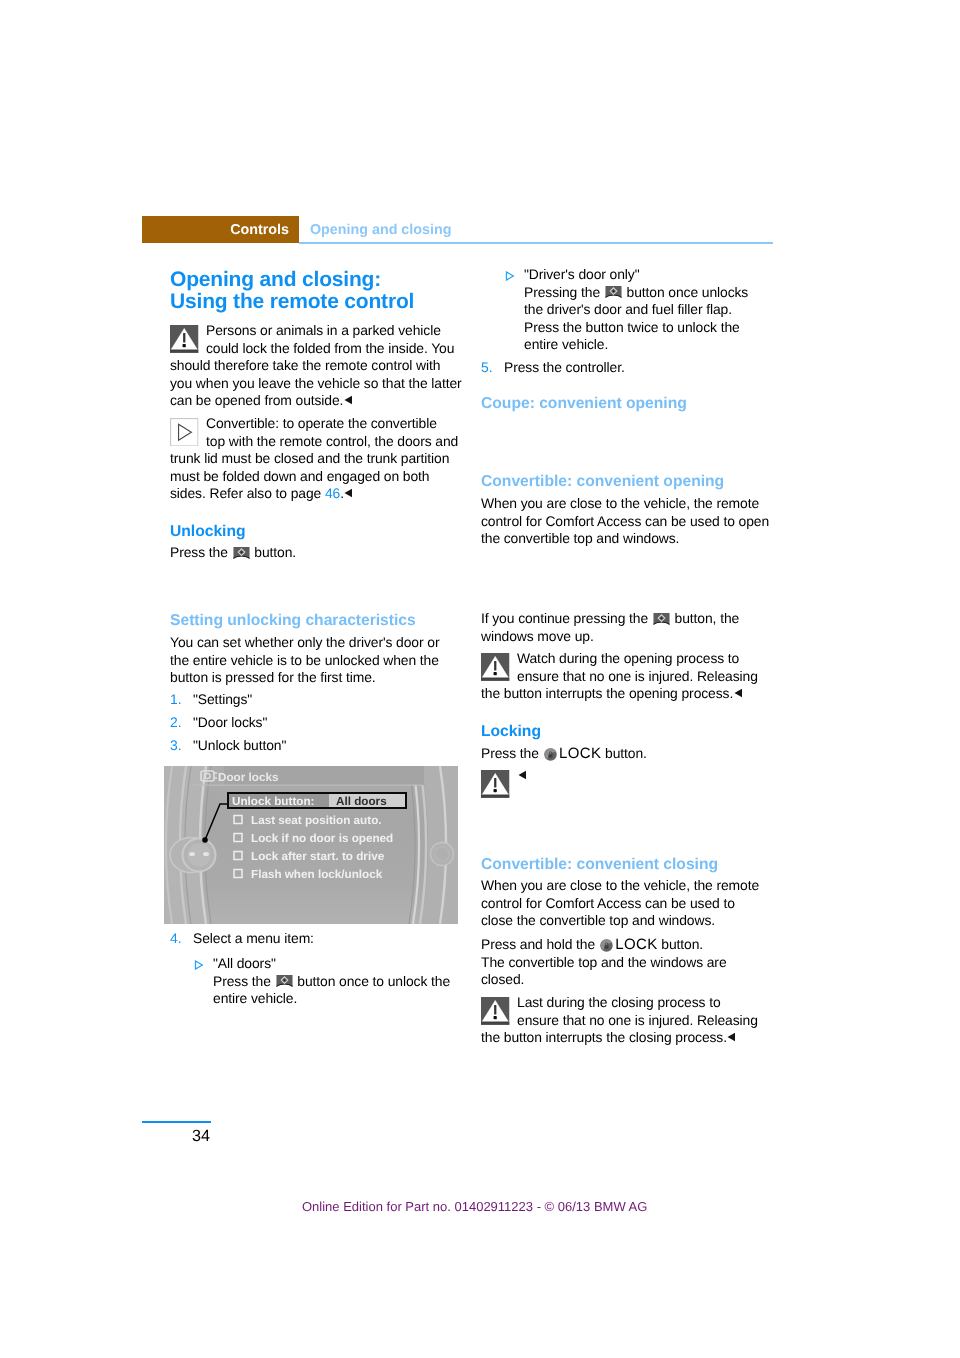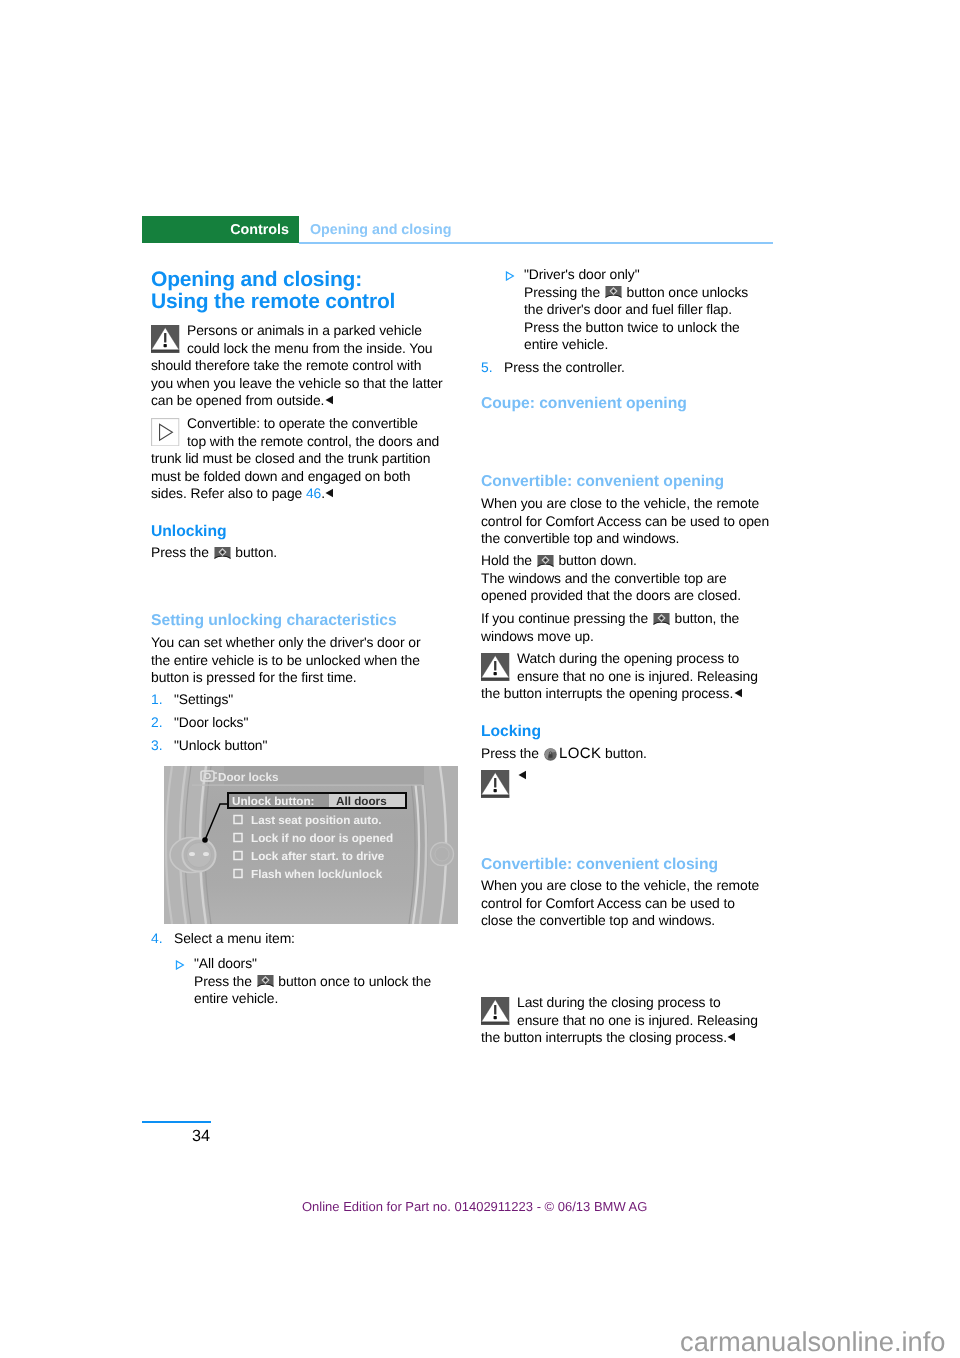--- a/index.html
+++ b/index.html
@@ -3,28 +3,28 @@
 <meta charset="utf-8">
 <title>Manual page</title>
 <style>
   html,body{margin:0;padding:0;}
   body{width:960px;height:1358px;background:#ffffff;font-family:"Liberation Sans",sans-serif;color:#000;position:relative;overflow:hidden;
        -webkit-font-smoothing:antialiased;text-rendering:geometricPrecision;}
   .page{position:absolute;left:0;top:0;width:960px;height:1358px;}
 
   
   .hdr{position:absolute;left:142px;top:216px;width:631px;height:29px;}
-  .hdr-tab{position:absolute;left:0;top:0;width:157px;height:27px;background:#15803d;}
+  .hdr-tab{position:absolute;left:0;top:0;width:157px;height:27px;background:#a16207;}
   .hdr-tab span{position:absolute;right:10px;top:5px;color:#fff;font-weight:bold;font-size:14.3px;line-height:18.5px;}
   .hdr-sec{position:absolute;left:168px;top:5px;color:#8cc8f9;font-size:14.3px;font-weight:bold;line-height:18.5px;}
   .hdr-rule{position:absolute;left:157px;top:25.5px;width:474px;height:2px;background:#8cc8fa;}
 
   
   .blk{position:absolute;white-space:nowrap;}
-  .colL{left:151px;}
+  .colL{left:170px;}
   .colR{left:481px;}
 
   h1.title{font-size:21px;line-height:22.3px;color:#0d90f4;font-weight:bold;margin:0;letter-spacing:-0.18px;}
   h2.sec{font-size:15.7px;line-height:19px;color:#0d90f4;font-weight:bold;margin:0;letter-spacing:-0.03px;}
   h2.sub{font-size:15.7px;line-height:19px;color:#78bef7;font-weight:bold;margin:0;letter-spacing:-0.03px;}
   p{font-size:13.9px;line-height:17.6px;margin:0;letter-spacing:-0.1px;}
 
   
   p.hang{padding-left:36px;}
   p.hang .ico-warn,p.hang .ico-note{position:absolute;left:0;top:2.5px;}
@@ -95,21 +95,21 @@
       <span>Controls</span>
     </div>
     <div class="hdr-sec">Opening and closing</div>
     <div class="hdr-rule"></div>
   </div>
 
   <h1 class="blk colL title" style="top:268.5px"><span>Opening and closing:</span><br><span>Using the remote control</span></h1>
 
   <p class="blk colL hang" style="top:322px"><svg class="ico-warn">
         <use href="#sym-warn"></use>
-      </svg><span><span>Persons or animals in a parked vehicle</span><br><span>could lock the menu from the inside. You</span><br><span class="out">should therefore take the remote control with</span><br><span class="out">you when you leave the vehicle so that the latter</span><br><span class="out">can be opened from outside.</span></span><svg class="endm">
+      </svg><span><span>Persons or animals in a parked vehicle</span><br><span>could lock the folded from the inside. You</span><br><span class="out">should therefore take the remote control with</span><br><span class="out">you when you leave the vehicle so that the latter</span><br><span class="out">can be opened from outside.</span></span><svg class="endm">
         <use href="#sym-endmark"></use>
       </svg></p>
 
   <p class="blk colL hang" style="top:415px"><svg class="ico-note">
         <use href="#sym-note"></use>
       </svg><span><span>Convertible: to operate the convertible</span><br><span>top with the remote control, the doors and</span><br><span class="out">trunk lid must be closed and the trunk partition</span><br><span class="out">must be folded down and engaged on both</span><br><span class="out">sides. Refer also to page </span></span><span class="pgref">46</span><span>.</span><svg class="endm">
         <use href="#sym-endmark"></use>
       </svg></p>
 
   <h2 class="blk colL sec" style="top:521.5px">Unlocking</h2>
@@ -206,23 +206,20 @@
       </svg><span>"Driver's door only"</span><br><span>Pressing the </span><svg class="ico-unlock">
         <use href="#sym-unlock"></use>
       </svg><span> button once unlocks</span><br><span><span>the driver's door and fuel filler flap.</span><br><span>Press the button twice to unlock the</span><br><span>entire vehicle.</span></span></div>
 
   <div class="blk colR step" style="top:359px"><span class="stepnum">5.</span><span class="steptxt">Press the controller.</span></div>
 
   <h2 class="blk colR sub" style="top:393.5px">Coupe: convenient opening</h2>
 
   <h2 class="blk colR sub" style="top:472px">Convertible: convenient opening</h2>
   <p class="blk colR" style="top:495px"><span>When you are close to the vehicle, the remote</span><br><span>control for Comfort Access can be used to open</span><br><span>the convertible top and windows.</span></p>
-  <p class="blk colR" style="top:552px"><span>Hold the </span><svg class="ico-unlock">
-        <use href="#sym-unlock"></use>
-      </svg><span> button down.</span><br><span><span>The windows and the convertible top are</span><br><span>opened provided that the doors are closed.</span></span></p>
   <p class="blk colR" style="top:610px"><span>If you continue pressing the </span><svg class="ico-unlock">
         <use href="#sym-unlock"></use>
       </svg><span> button, the</span><br><span>windows move up.</span></p>
   <p class="blk colR hang" style="top:650px"><svg class="ico-warn">
         <use href="#sym-warn"></use>
       </svg><span><span>Watch during the opening process to</span><br><span>ensure that no one is injured. Releasing</span><br><span class="out">the button interrupts the opening process.</span></span><svg class="endm">
         <use href="#sym-endmark"></use>
       </svg></p>
 
   <h2 class="blk colR sec" style="top:721.5px">Locking</h2>
@@ -230,23 +227,25 @@
         <use href="#sym-lockbtn"></use>
       </svg><span class="lockword">LOCK</span><span> button.</span></p>
   <p class="blk colR hang" style="top:767px"><svg class="ico-warn">
         <use href="#sym-warn"></use>
       </svg><svg class="endm">
         <use href="#sym-endmark"></use>
       </svg></p>
 
   <h2 class="blk colR sub" style="top:855px">Convertible: convenient closing</h2>
   <p class="blk colR" style="top:877px"><span>When you are close to the vehicle, the remote</span><br><span>control for Comfort Access can be used to</span><br><span>close the convertible top and windows.</span></p>
+  <p class="blk colR" style="top:936px"><span>Press and hold the </span><svg class="ico-lock">
+        <use href="#sym-lockbtn"></use>
+      </svg><span class="lockword">LOCK</span><span> button.</span><br><span><span>The convertible top and the windows are</span><br><span>closed.</span></span></p>
   <p class="blk colR hang" style="top:994px"><svg class="ico-warn">
         <use href="#sym-warn"></use>
       </svg><span><span>Last during the closing process to</span><br><span>ensure that no one is injured. Releasing</span><br><span class="out">the button interrupts the closing process.</span></span><svg class="endm">
         <use href="#sym-endmark"></use>
       </svg></p>
 
   <div class="footer-line"></div>
   <div class="pageno">34</div>
   <div class="edition">Online Edition for Part no. 01402911223 - © 06/13 BMW AG</div>
-  <div class="wm">carmanualsonline.info</div>
 </div>
 
 </body></html>

